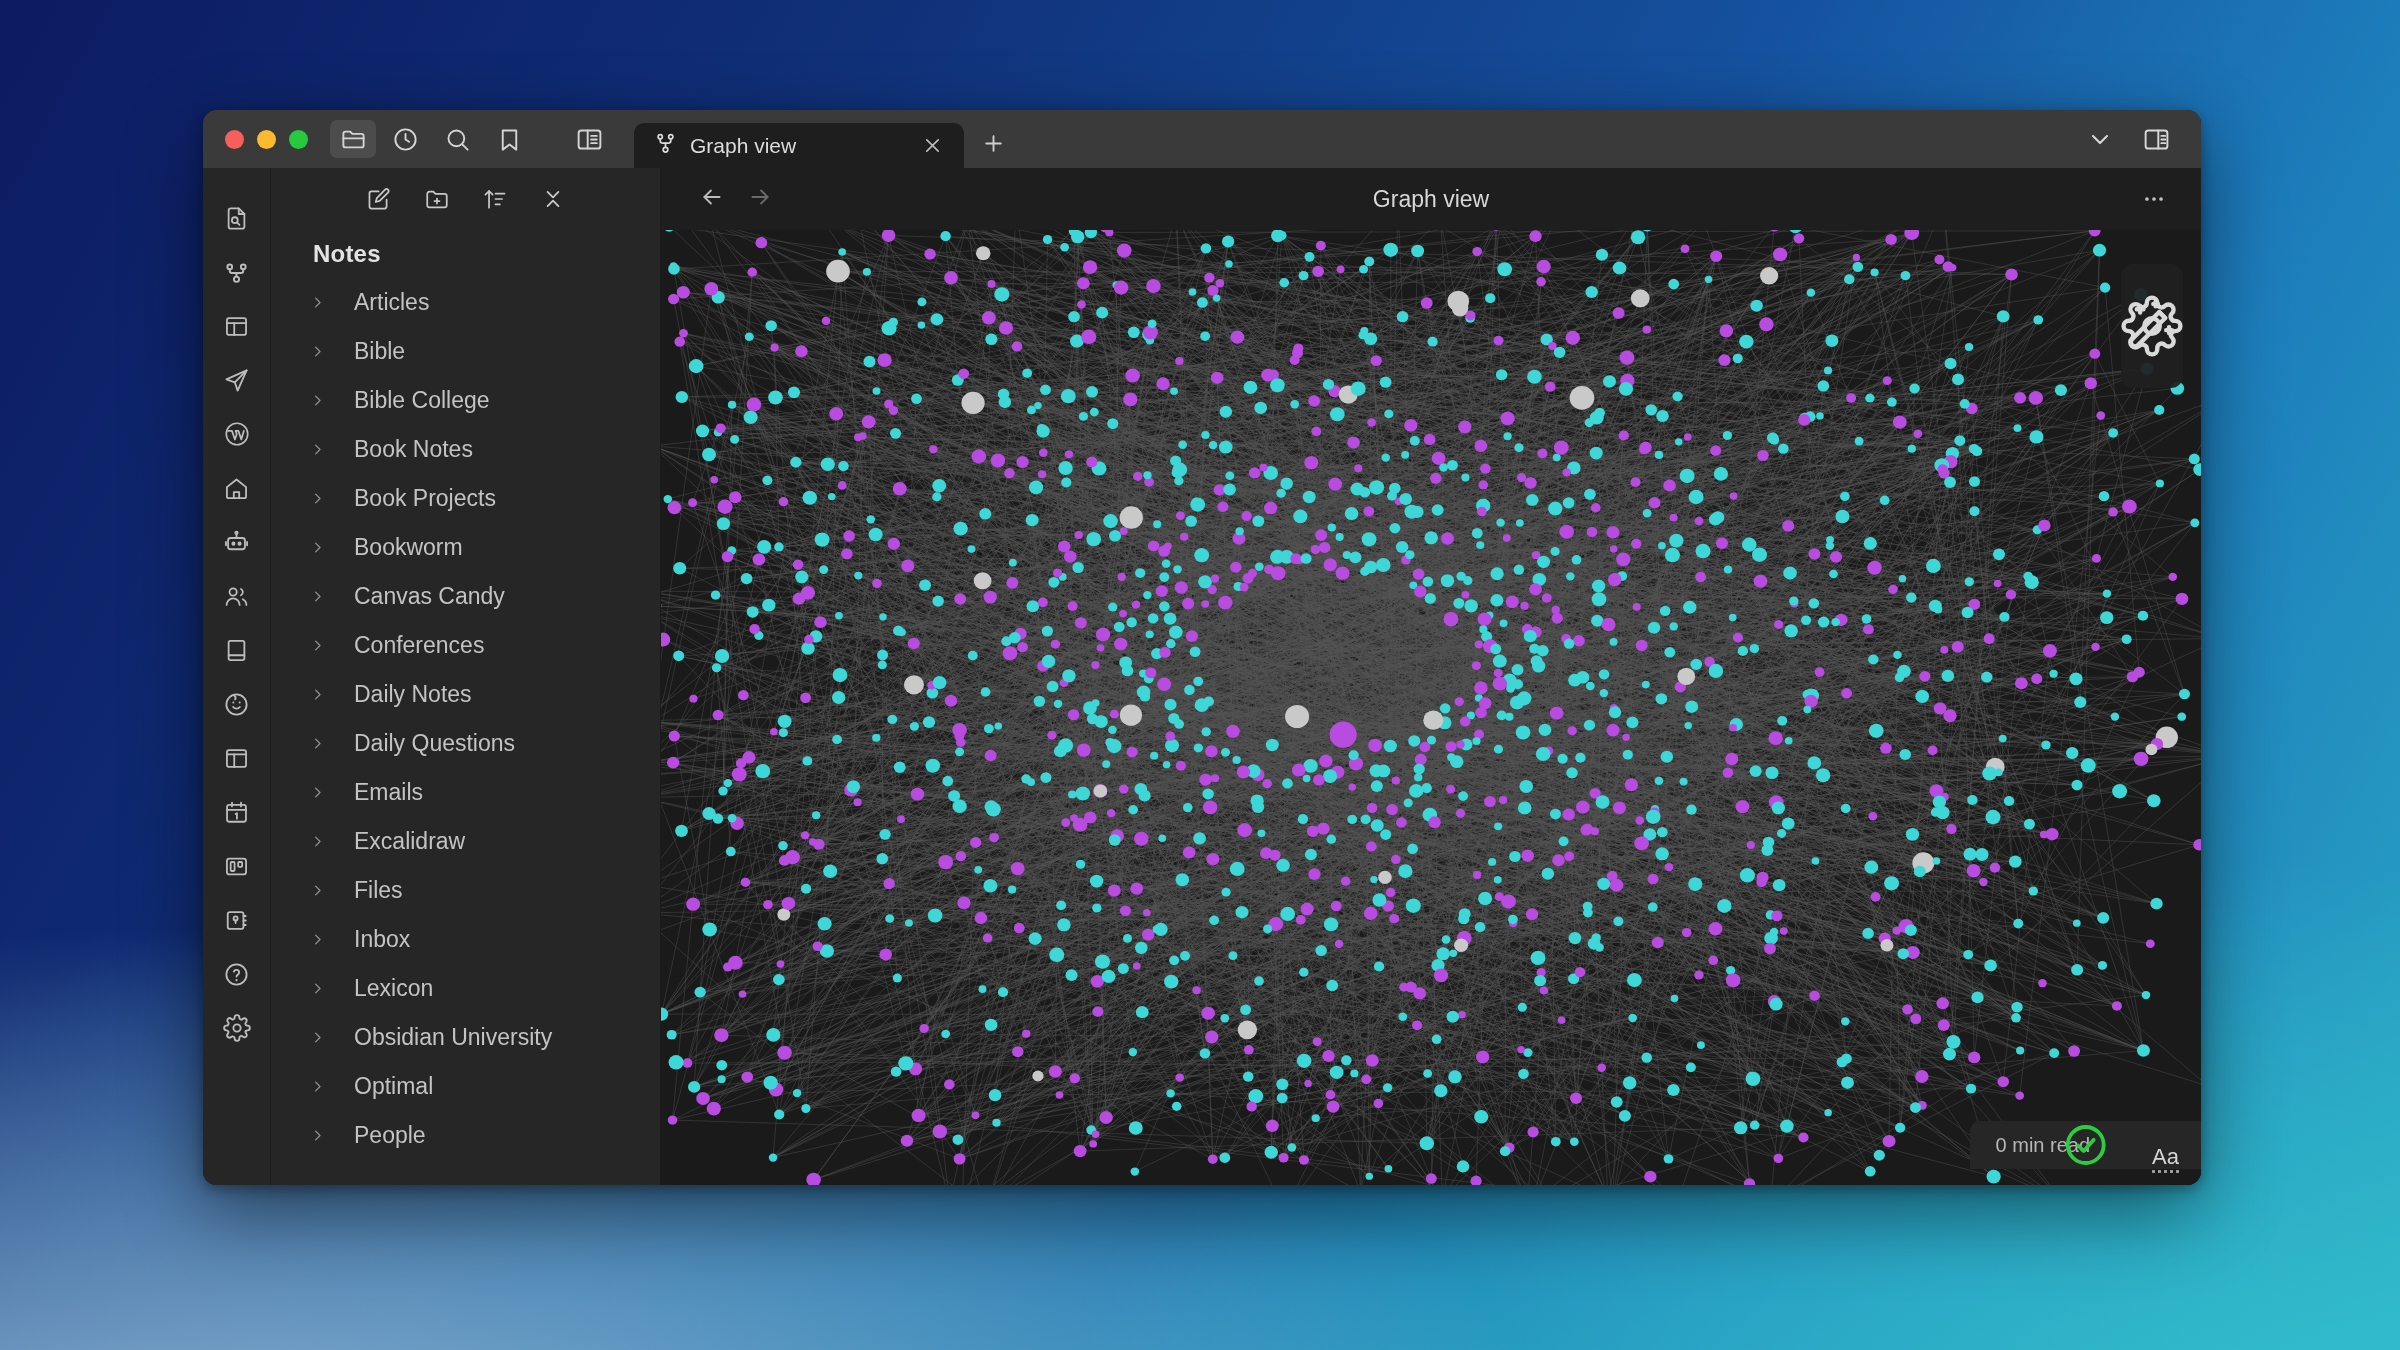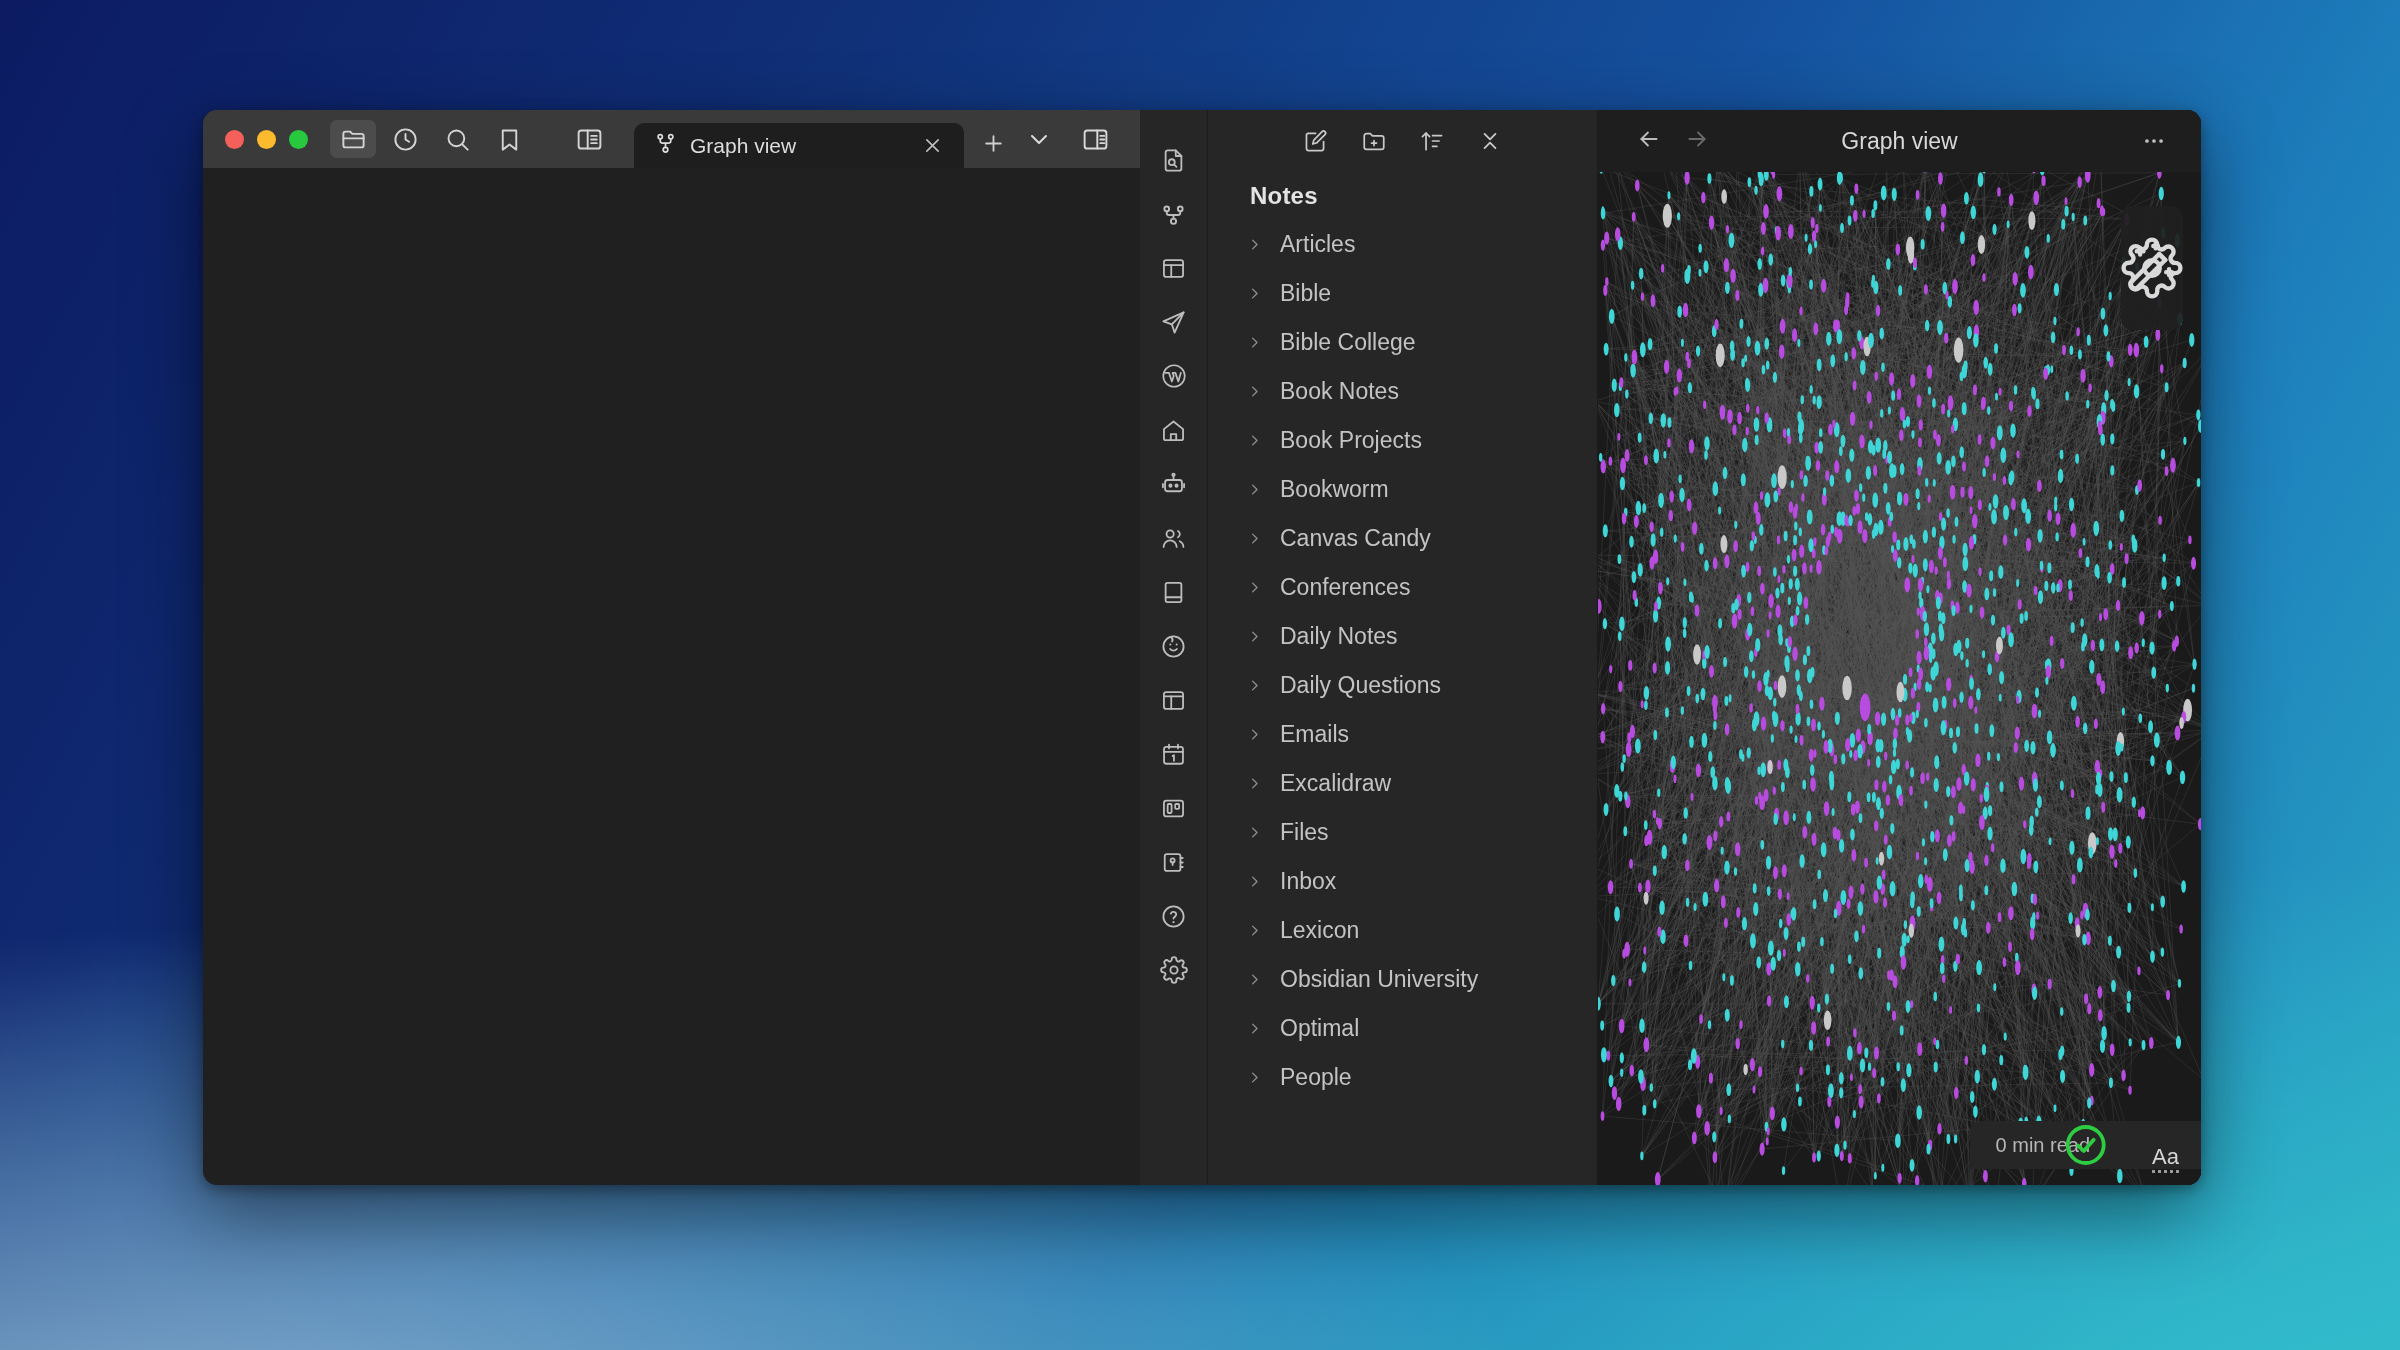--- a/index.html
+++ b/index.html
@@ -18,21 +18,21 @@
 
   
   #window {
     position: absolute;
     left: 203px; top: 110px;
     width: 1998px; height: 1075px;
     border-radius: 14px;
     overflow: hidden;
     background: #202020;
     box-shadow: 0 28px 80px rgba(0,0,0,.48), 0 4px 14px rgba(0,0,0,.35);
-    display: flex;  justify-content: space-between;
+    display: flex; flex-direction: column; justify-content: space-between;
   }
 
   
   .titlebar {
     height: 58px; background: #3a3a3a;
     display: flex; align-items: stretch; flex: 0 0 58px;
     position: relative;
   }
   .traffic { display: flex; align-items: center; gap: 13px; padding: 0 18px 0 22px; }
   .light { width: 19px; height: 19px; border-radius: 50%; }
@@ -84,21 +84,21 @@
   .exp-toolbar {
     height: 58px; display: flex; align-items: center; justify-content: center; gap: 20px;
     color: #c9c9c9; padding-top: 4px;
   }
   .exp-ic { width: 38px; height: 38px; display: flex; align-items: center; justify-content: center; }
   .exp-title {
     color: #e3e3e3; font-size: 24px; font-weight: 700; padding: 14px 0 10px 42px; letter-spacing: .2px;
   }
   .exp-list { flex: 1; overflow: hidden; padding-left: 0; }
   .exp-row {
-    height: 49px; display: flex; align-items: center; gap: 18px;
+    height: 49px; display: flex; align-items: center; gap: 29px;
     padding-left: 38px; color: #c3c3c3; font-size: 23px;
   }
   .chev { width: 16px; display: flex; align-items: center; justify-content: center; color: #8f8f8f; flex: 0 0 16px; }
 
   
   .main { flex: 1; display: flex; flex-direction: column; min-width: 0; background: #1e1e1e; position: relative; }
   .viewheader {
     height: 62px; flex: 0 0 62px; display: flex; align-items: center; position: relative; background:#1e1e1e;
   }
   .nav-btns { display: flex; align-items: center; gap: 22px; padding-left: 38px; color: #bcbcbc; }

